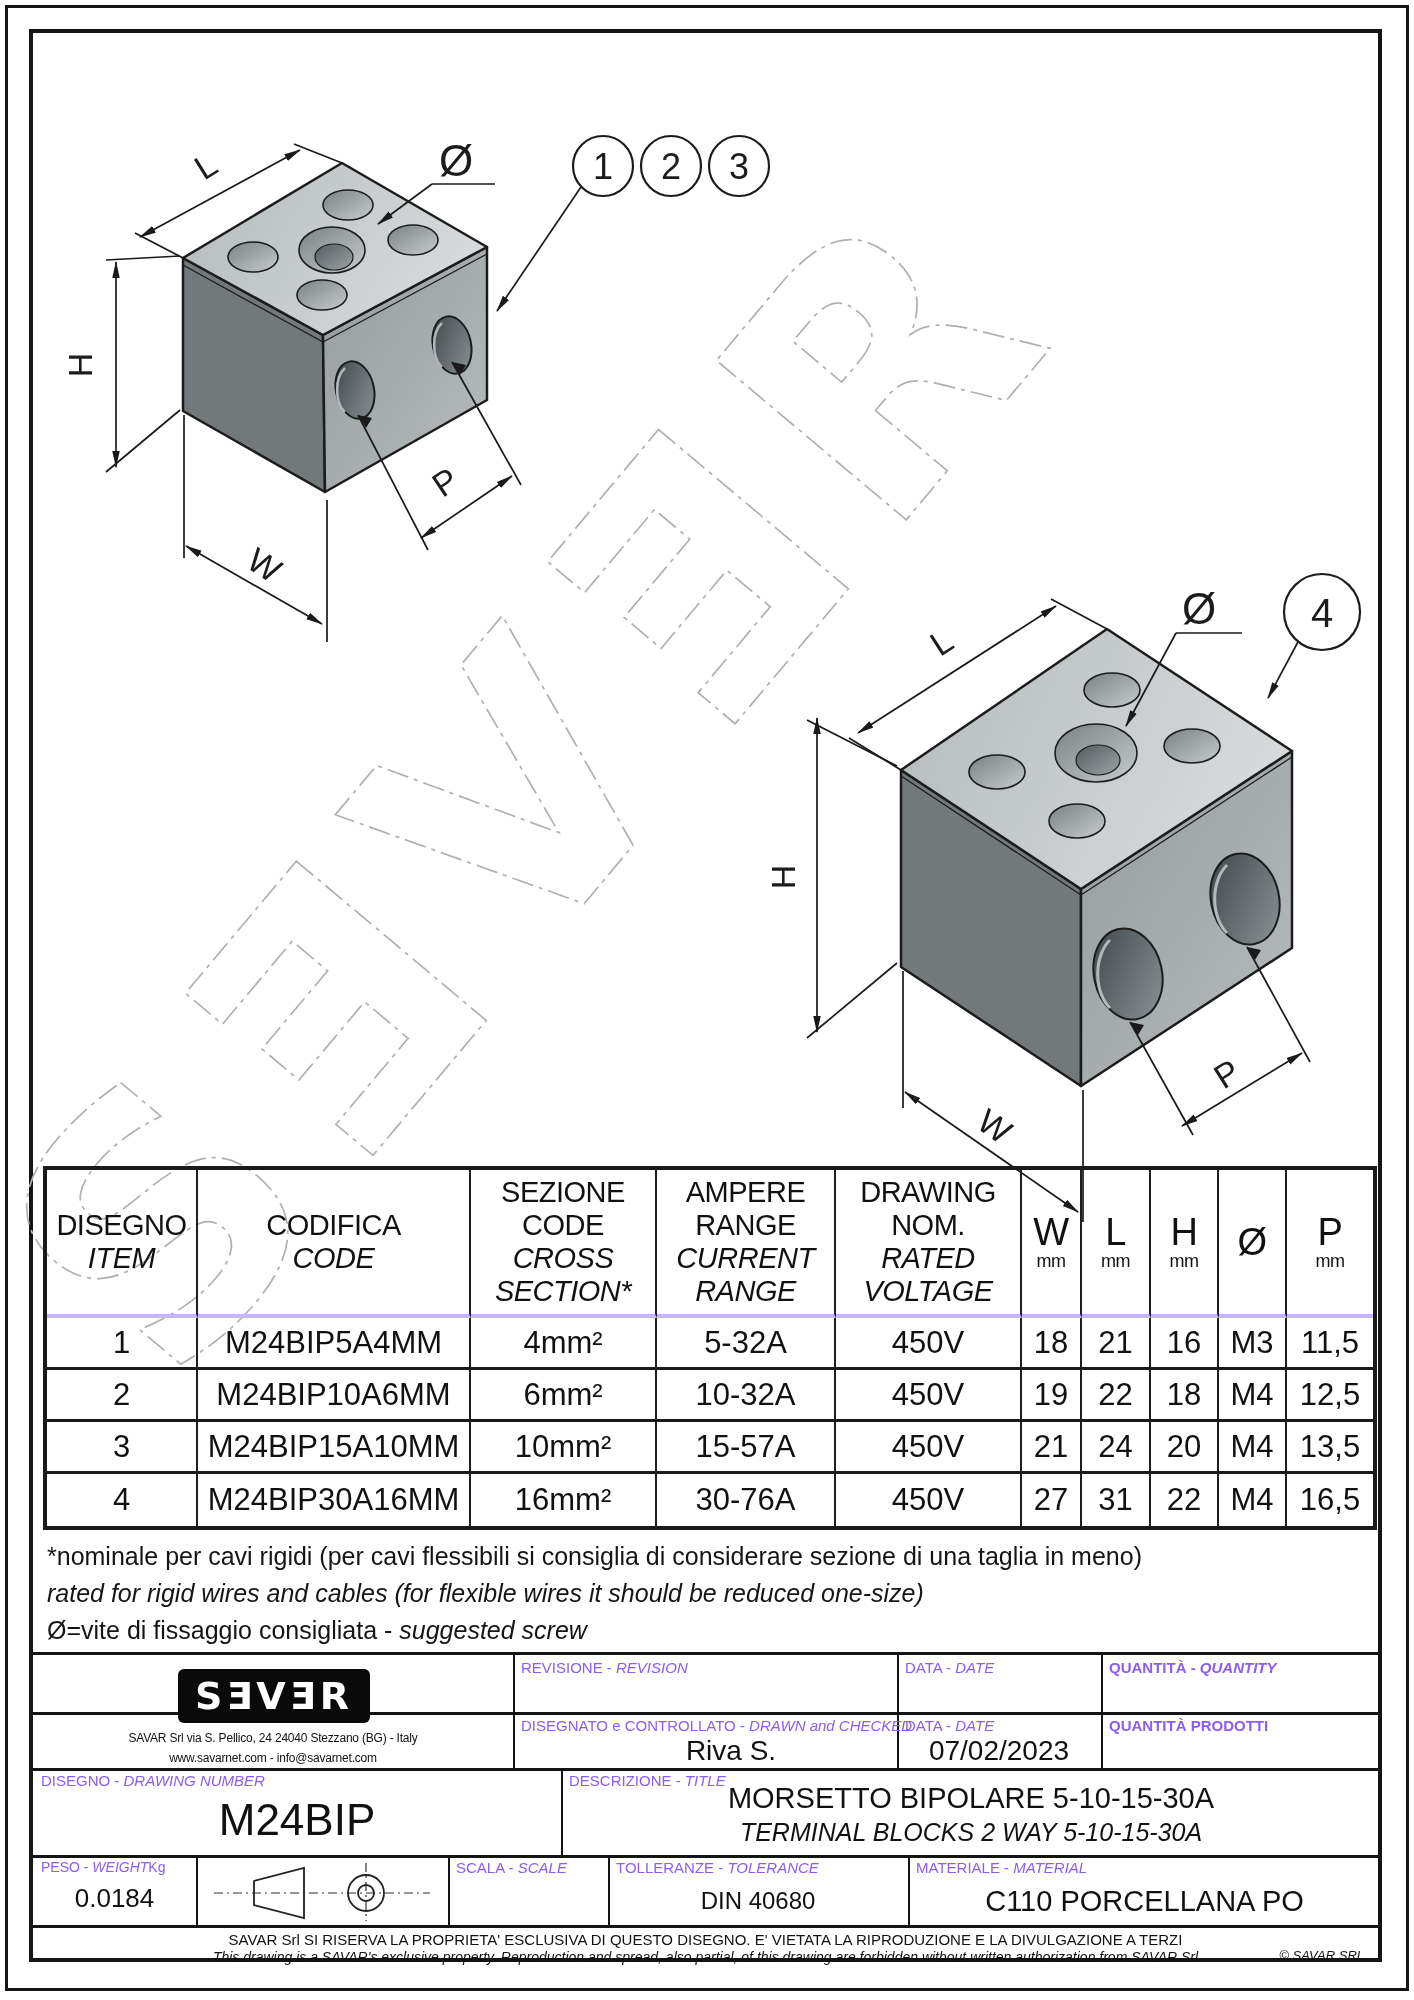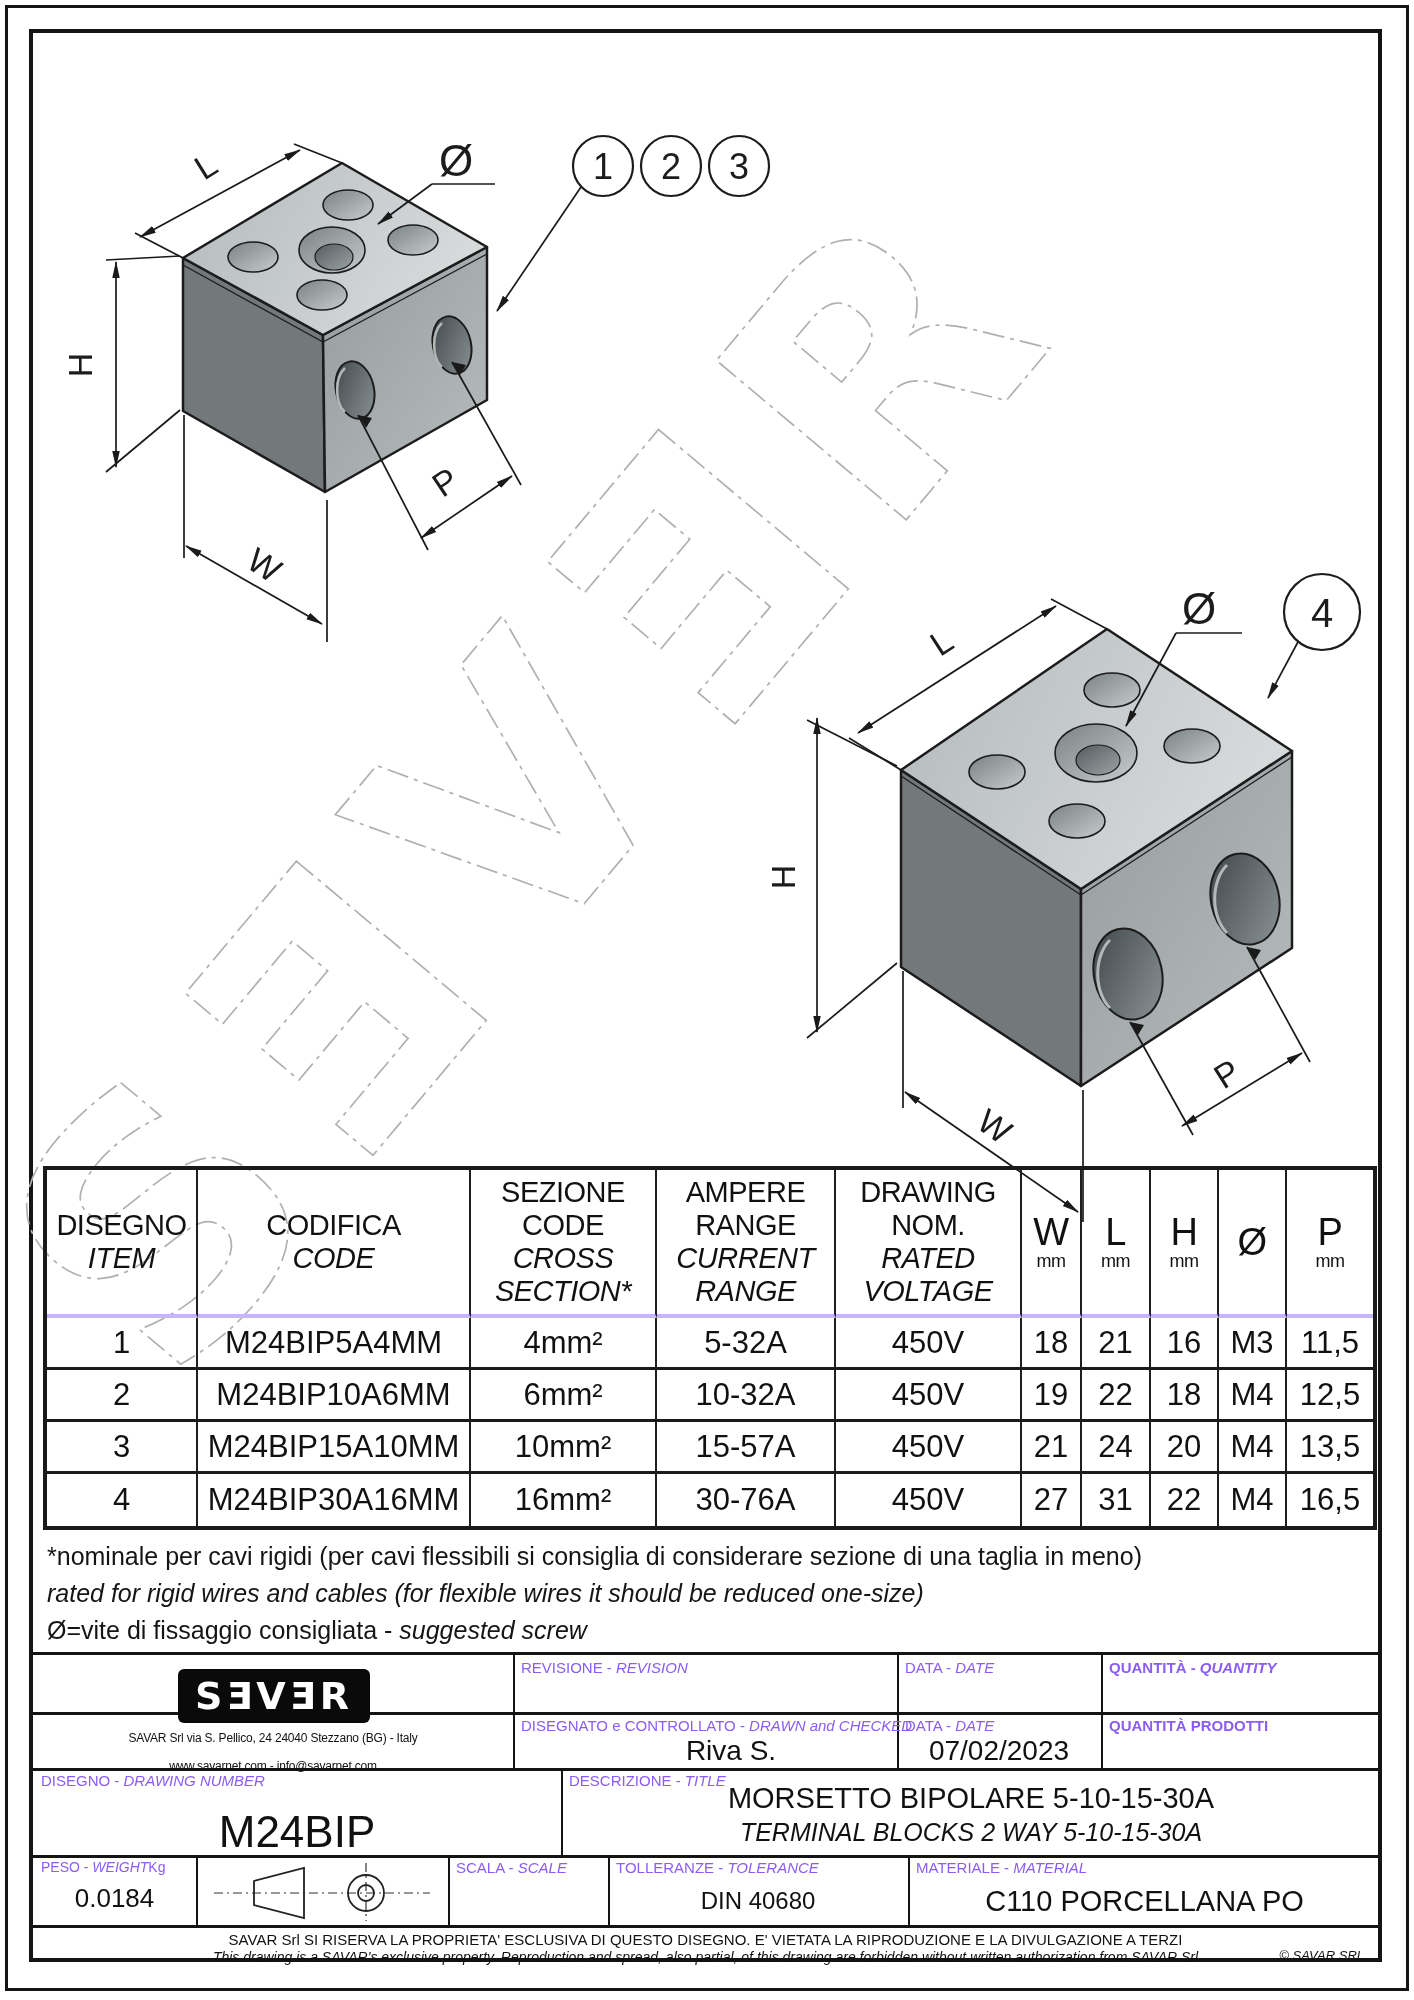--- a/index.html
+++ b/index.html
@@ -305,21 +305,21 @@
     <div class="tb-vline" style="left:528px;top:113px;height:87px;"></div>
     <div class="tb-vline" style="left:163px;top:200px;height:70px;"></div>
     <div class="tb-vline" style="left:415px;top:200px;height:70px;"></div>
     <div class="tb-vline" style="left:575px;top:200px;height:70px;"></div>
     <div class="tb-vline" style="left:875px;top:200px;height:70px;"></div>
 
     <div class="logo-box">
       <span class="logo-text">SƎVƎR</span>
     </div>
     <div class="addr" style="top:76px;">SAVAR Srl via S. Pellico, 24  24040 Stezzano (BG) - Italy</div>
-    <div class="addr" style="top:96px;margin-top:8px;">www.savarnet.com  -  info@savarnet.com</div>
+    <div class="addr" style="top:96px;">www.savarnet.com  -  info@savarnet.com</div>
 
     <div class="tb-label" style="left:488px;top:4px;">
       <span>REVISIONE - </span><span class="en">REVISION</span>
     </div>
     <div class="tb-label" style="left:872px;top:4px;">
       <span>DATA - </span><span class="en">DATE</span>
     </div>
     <div class="tb-label bold" style="left:1076px;top:4px;">
       <span>QUANTITÀ - </span><span class="en">QUANTITY</span>
     </div>
@@ -330,21 +330,21 @@
     <div class="tb-value" style="left:480px;top:80px;width:436px;font-size:28px;">Riva S.</div>
     <div class="tb-label" style="left:872px;top:62px;">
       <span>DATA - </span><span class="en">DATE</span>
     </div>
     <div class="tb-value" style="left:864px;top:80px;width:204px;font-size:28px;">07/02/2023</div>
     <div class="tb-label bold" style="left:1076px;top:62px;">QUANTITÀ  PRODOTTI</div>
 
     <div class="tb-label" style="left:8px;top:117px;">
       <span>DISEGNO - </span><span class="en">DRAWING NUMBER</span>
     </div>
-    <div class="tb-value" style="left:0;top:140px;width:528px;font-size:44px;margin-top:12px;">M24BIP</div>
+    <div class="tb-value" style="left:0;top:140px;width:528px;font-size:44px;">M24BIP</div>
     <div class="tb-label" style="left:536px;top:117px;">
       <span>DESCRIZIONE - </span><span class="en">TITLE</span>
     </div>
     <div class="tb-value" style="left:528px;top:127px;width:820px;font-size:29px;">MORSETTO BIPOLARE 5-10-15-30A</div>
     <div class="tb-value" style="left:528px;top:163px;width:820px;font-size:25px;font-style:italic;">TERMINAL BLOCKS 2 WAY 5-10-15-30A</div>
 
     <div class="tb-label" style="left:8px;top:204px;font-size:14px;">
       <span>PESO - </span><span class="en">WEIGHT</span><span>Kg</span>
     </div>
     <div class="tb-value" style="left:0;top:228px;width:163px;font-size:26px;">0.0184</div>

